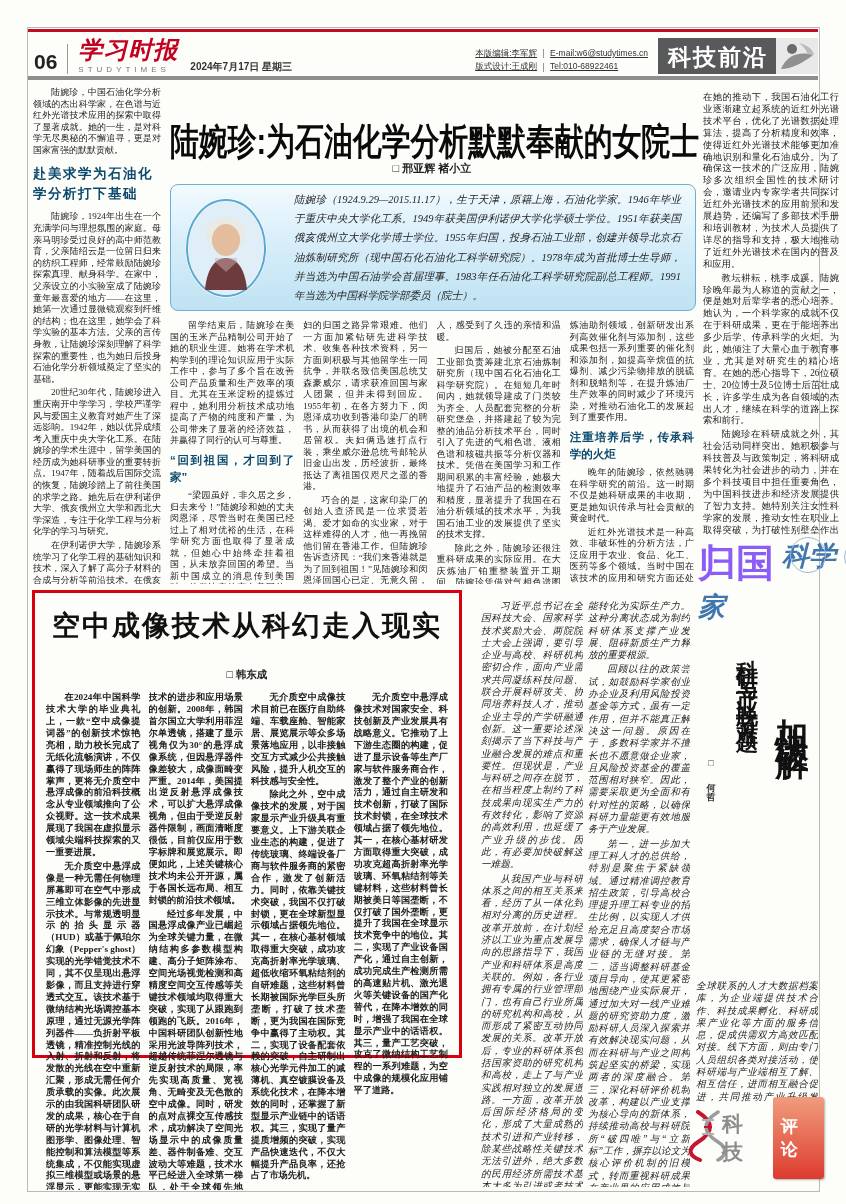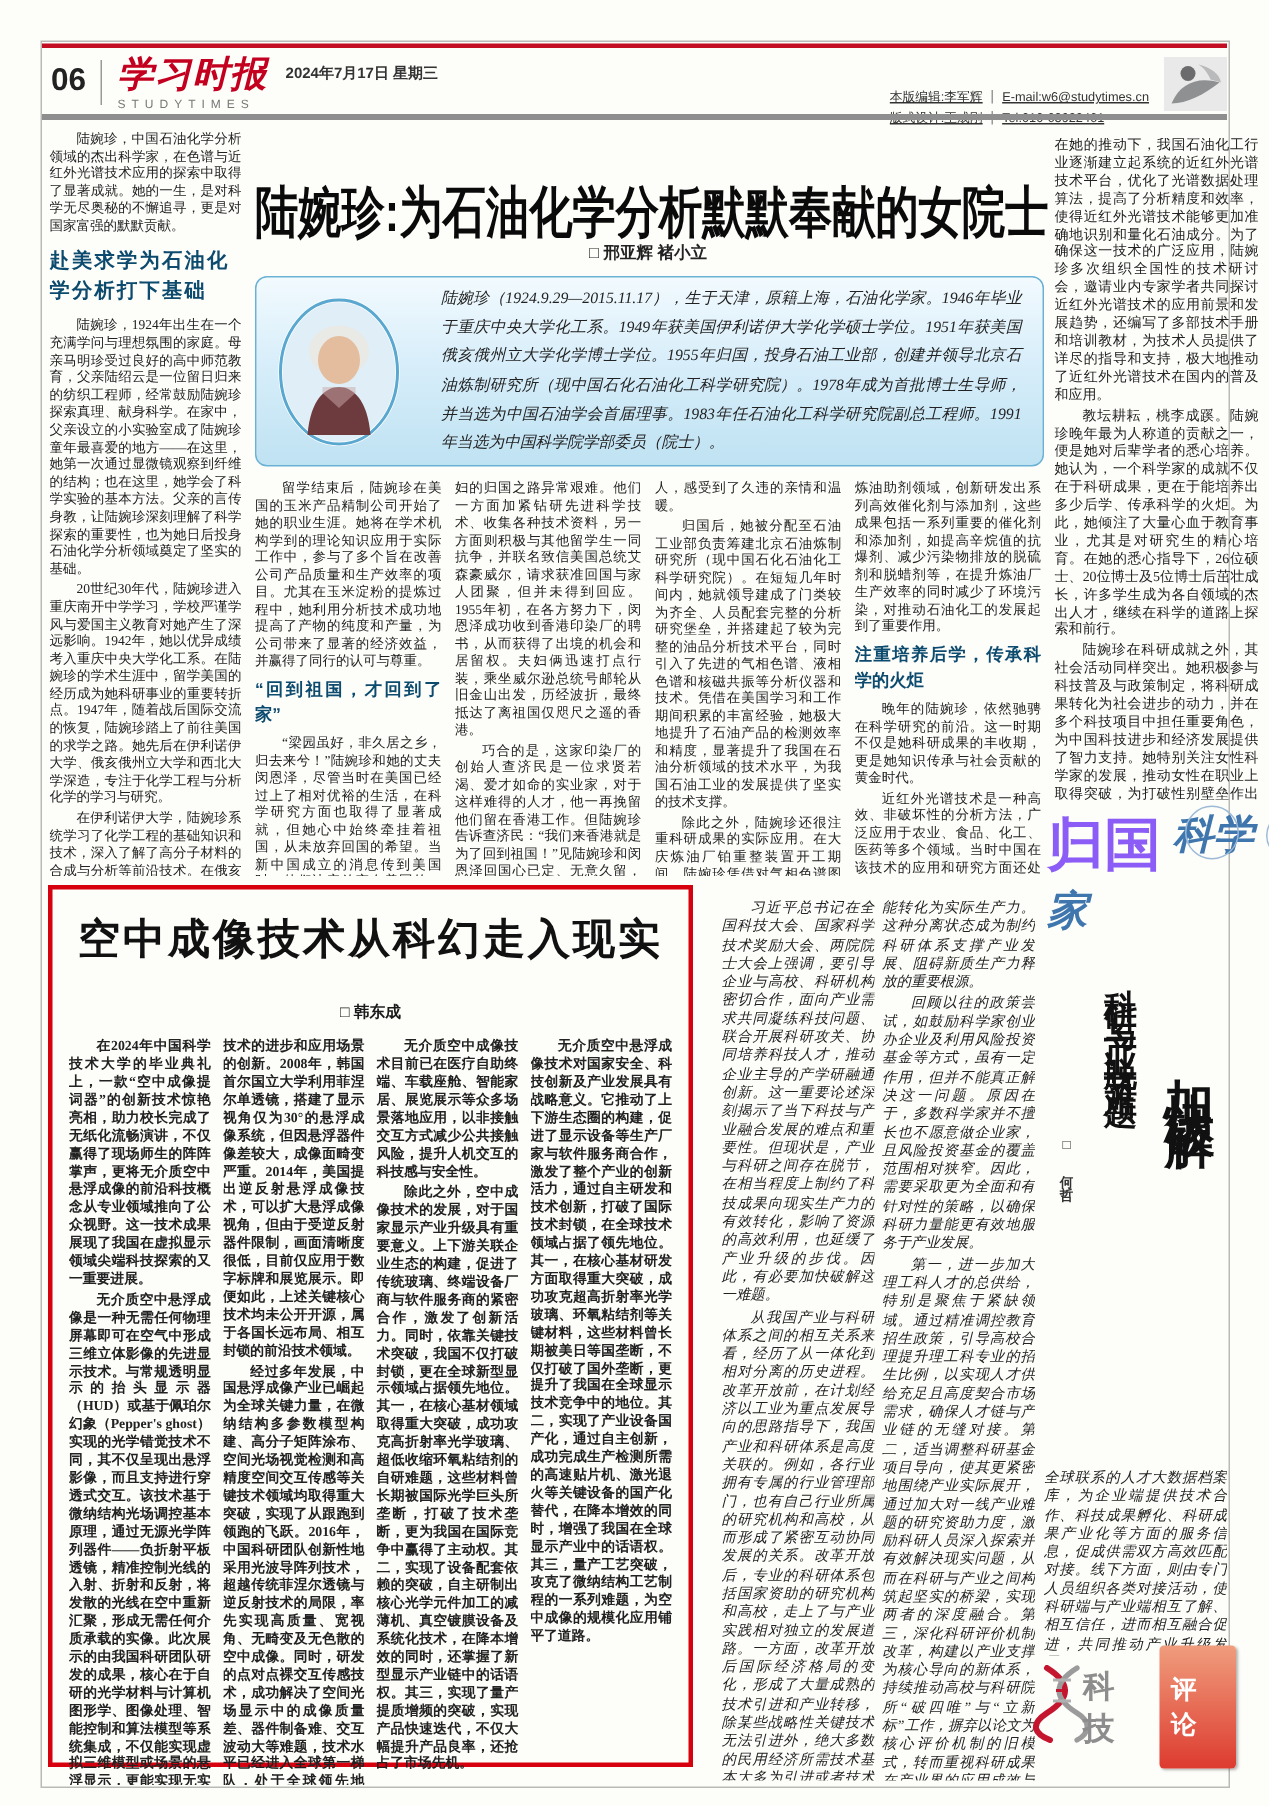--- a/index.html
+++ b/index.html
@@ -3,21 +3,21 @@
 <meta charset="utf-8">
 <style>
   html,body{margin:0;padding:0;background:#e8e8e4;}
   .sheet{position:relative;width:846px;height:1204px;background:#fdfdfa;margin:0 auto;overflow:hidden;
          font-family:"Liberation Serif","DejaVu Serif",serif;color:#1a1a1a;}
   .frame{position:absolute;left:27px;top:27px;width:791px;height:1163px;border:1px solid #b9b9b5;pointer-events:none;}
   .red-rule{position:absolute;left:28px;top:29px;width:790px;height:3px;background:#c30d23;}
   .gray-rule{position:absolute;left:28px;top:76px;width:790px;height:4px;background:#8e8e8e;}
 
   
-  .hdr{position:absolute;left:34px;top:38px;width:784px;height:36px;display:flex;align-items:flex-start;}
+  .hdr{position:absolute;left:34px;top:38px;width:784px;height:36px;display:flex;align-items:flex-end;}
   .pagenum{font-family:"Liberation Sans","DejaVu Sans",sans-serif;font-size:21px;font-weight:bold;color:#222;margin-top:4px;}
   .hdr-div{width:1px;height:30px;background:#999;margin:2px 10px 0 10px;}
   .mast-cn{font-size:24px;font-weight:bold;color:#c3001f;font-style:italic;letter-spacing:1px;line-height:1;}
   .mast-en{font-size:8px;letter-spacing:4px;color:#777;margin-top:3px;font-family:"Liberation Sans","DejaVu Sans",sans-serif;}
   .hdr-date{font-size:10px;font-weight:bold;color:#333;margin:4px 0 0 12px;font-family:"Liberation Sans","DejaVu Sans",sans-serif;}
   .hdr-info{margin-left:auto;margin-right:10px;margin-top:20px;font-size:8.5px;color:#333;font-family:"Liberation Sans","DejaVu Sans",sans-serif;line-height:1.6;text-decoration:underline;}
   .hdr-info .row{display:flex;align-items:center;}
   .hdr-info .sep{width:1px;height:9px;background:#999;margin:0 6px;display:inline-block;}
   .badge{display:flex;align-items:stretch;height:36px;}
   .badge-text{background:#58595b;color:#fff;font-family:"Liberation Sans","DejaVu Sans",sans-serif;
@@ -50,21 +50,21 @@
   .far-col{position:absolute;left:703px;top:92px;width:136px;height:443px;overflow:hidden;
            font-size:9.3px;line-height:11.9px;color:#222;}
   .series{position:absolute;left:698px;top:538px;width:140px;height:46px;}
   .series .red{font-family:"Liberation Sans","DejaVu Sans",sans-serif;font-size:38px;font-weight:900;color:#8b5cf6;vertical-align:top;}
   .series .blue{position:relative;font-size:27px;font-weight:bold;font-style:italic;color:#3f76ad;margin-left:4px;}
   .series .ring{position:absolute;border:1px solid #9cb9d6;border-radius:50%;}
   .r1{width:34px;height:34px;left:8px;top:-4px;}
   .r2{width:30px;height:30px;left:62px;top:0px;}
 
   
-  .boxed{position:absolute;left:32px;top:590px;width:430px;height:588px;border:3px solid #d6000f;box-sizing:border-box;
+  .boxed{position:absolute;left:32px;top:590px;width:430px;height:468px;border:3px solid #d6000f;box-sizing:border-box;
          padding:10px 11px;background:#fdfdfa;}
   .boxed-title{font-size:28px;font-weight:900;letter-spacing:2px;text-align:center;color:#111;margin-top:4px;}
   .boxed-byline{text-align:center;font-size:10.5px;font-weight:bold;font-family:"Liberation Sans","DejaVu Sans",sans-serif;margin:9px 0 10px 0;}
   .boxed-cols{display:flex;gap:8px;height:498px;font-weight:bold;}
   .boxed-cols .bcol{flex:1;overflow:hidden;font-size:9.2px;line-height:11.9px;color:#222;}
 
   
   .c-col{position:absolute;top:600px;width:102px;height:587px;overflow:hidden;
          font-size:9.6px;line-height:12.3px;font-style:italic;color:#222;}
   .c1{left:481px;} .c2{left:588px;}
@@ -100,20 +100,21 @@
         <span class="sep"></span>
         <span>E-mail:w6@studytimes.cn</span>
       </div>
       <div class="row">
         <span>版式设计:王成刚</span>
         <span class="sep"></span>
         <span>Tel:010-68922461</span>
       </div>
     </div>
     <div class="badge">
+      <span class="badge-text">科技前沿</span>
       <span class="badge-logo">
         <svg width="36" height="30" viewBox="0 0 36 30">
           <circle cx="13" cy="8" r="5" fill="#6b6b6d"></circle>
           <path d="M2,28 C8,14 20,10 34,14 C24,22 12,28 2,28 Z" fill="#8f9092"></path>
           <path d="M20,2 C28,4 34,8 35,14 L28,12 C26,7 23,4 20,2 Z" fill="#b9babc"></path>
         </svg>
       </span>
     </div>
   </header>
   <div class="gray-rule"></div>

